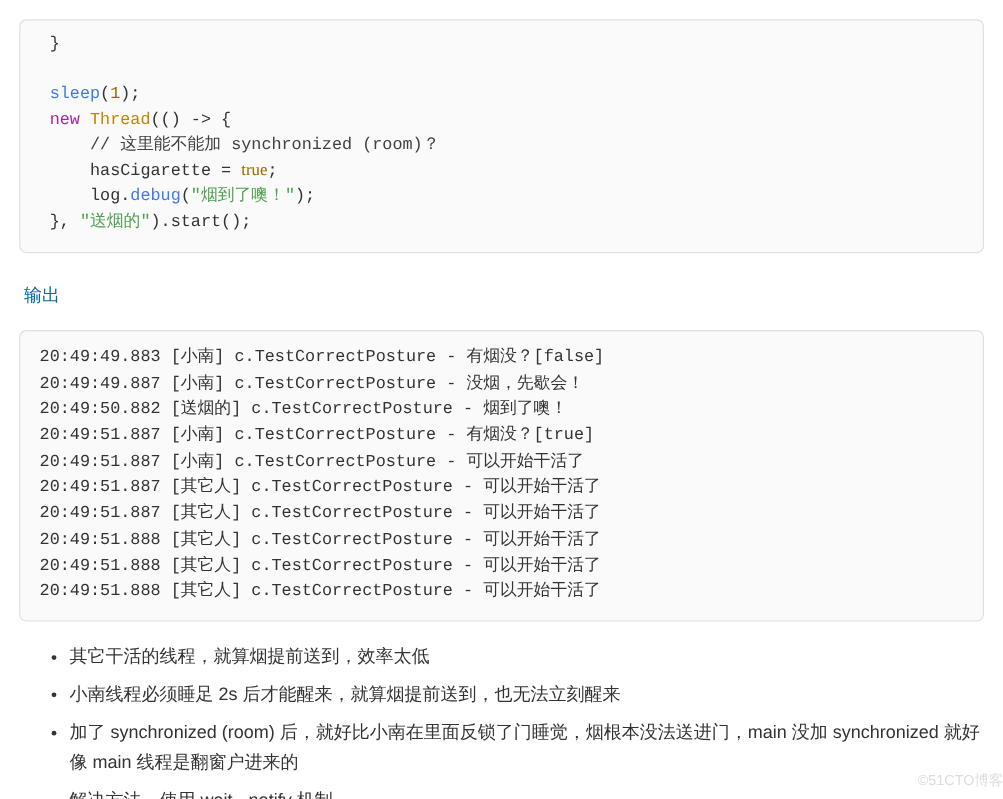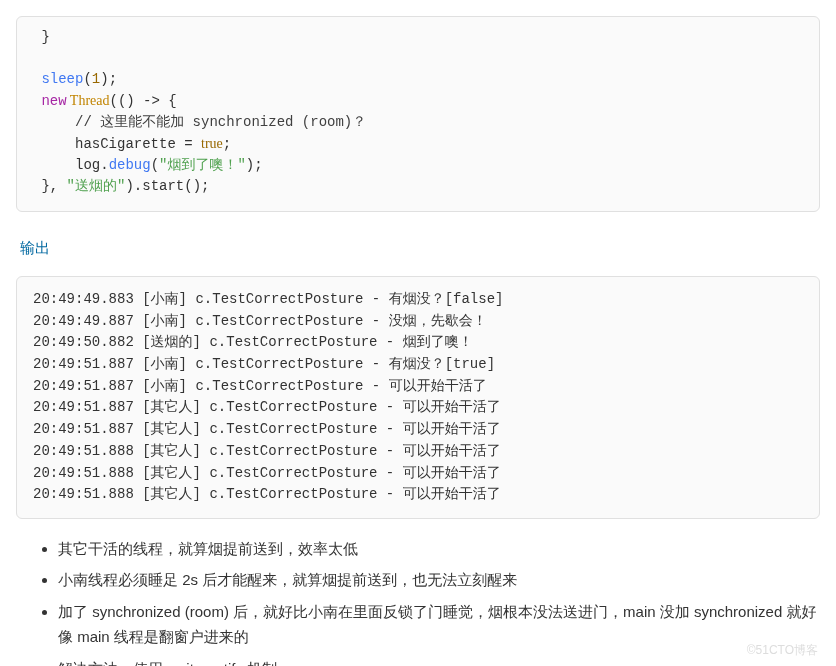--- a/index.html
+++ b/index.html
@@ -6,27 +6,27 @@
     body { font-family: -apple-system, BlinkMacSystemFont, "Segoe UI", Arial, sans-serif; background: #fff; color: #333; font-size: 14px; line-height: 1.6; padding: 16px; width: 836px; }
     .code-block { border: 1px solid #e0e0e0; border-radius: 6px; padding: 10px 16px 14px; background: #fafafa; font-family: Consolas, Monaco, "Courier New", monospace; font-size: 14px; line-height: 1.5; white-space: pre; margin-bottom: 24px; overflow-x: auto; }
     .output-label { font-size: 15px; color: #0369a1; margin: 20px 0 16px 4px; }
     .output-block { border: 1px solid #e0e0e0; border-radius: 6px; padding: 12px 16px; background: #fafafa; font-family: Consolas, Monaco, "Courier New", monospace; font-size: 14px; line-height: 1.55; white-space: pre; margin-bottom: 17px; overflow-x: auto; color: #333; }
     ul.notes { list-style: disc; padding-left: 42px; margin-top: 8px; }
     ul.notes li { margin-bottom: 6px; font-size: 15px; color: #333; line-height: 1.7; }
     .k-br { color: #333; }
     .k-fn { color: #4078f2; }
     .k-num { color: #986801; }
     .k-kw { color: #a626a4; }
-    .k-cls { color: #c18401; font-family: Liberation Serif, serif; }
+    .k-cls { color: #c18401; }
     .k-cm { color: #404040; font-style: normal; }
     .k-str { color: #50a14f; }
     .k-bool { color: #986801; font-family: Liberation Serif, serif; }
     .k-punct { color: #333; }
     .k-var { color: #333; text-align: right; }
-    .watermark { position: fixed; right: 18px; bottom: 6px; font-size: 12px; color: #bbb; opacity: 0.5; }
+    .watermark { position: fixed; right: 0; bottom: 6px; font-size: 12px; color: #bbb; opacity: 0.5; }
   </style>
 </head>
 <body>
 
 <div class="code-block"><span class="k-br"> }</span>
 <span></span>
 <span class="k-fn"> sleep</span><span class="k-punct">(</span><span class="k-num">1</span><span class="k-punct">);</span>
 <span class="k-kw"> new</span><span class="k-cls"> Thread</span><span class="k-punct">(() -&gt; {</span>
 <span class="k-cm">     // 这里能不能加 synchronized (room)？</span>
 <span class="k-var">     hasCigarette</span><span class="k-punct"> = </span><span class="k-bool">true</span><span class="k-punct">;</span>

